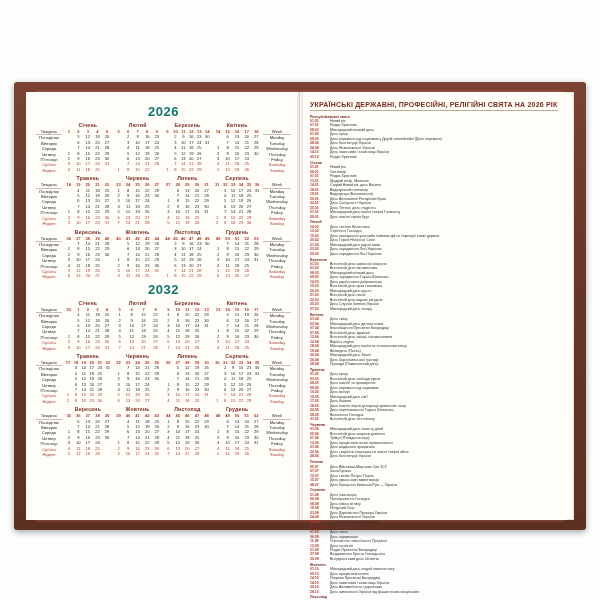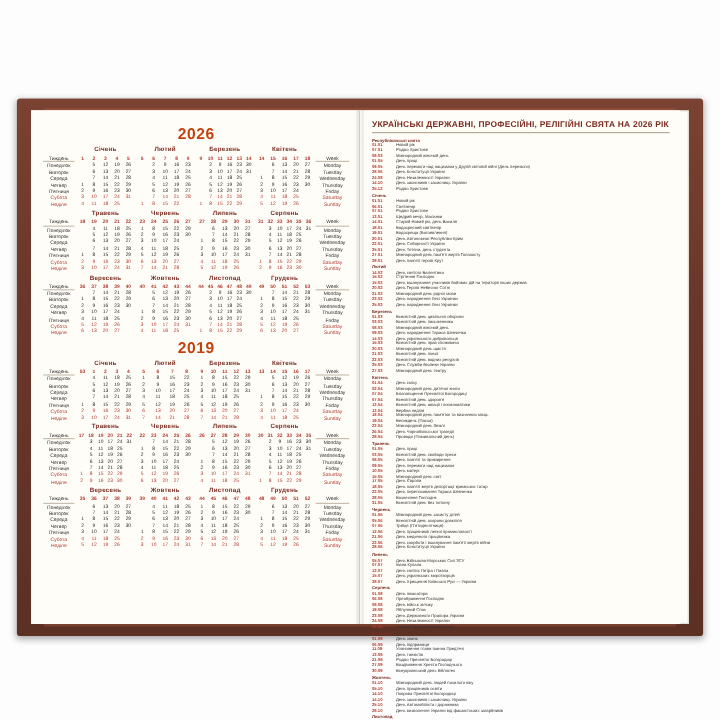--- a/index.html
+++ b/index.html
@@ -36,21 +36,21 @@
   .gutter{
     position:absolute;left:50%;top:0;width:6px;height:100%;
     transform:translateX(-3px);
     background:linear-gradient(90deg,rgba(0,0,0,.10),rgba(0,0,0,.02) 45%,rgba(0,0,0,.02) 55%,rgba(0,0,0,.10));
     pointer-events:none;
   }
 
   
   .cal-page{padding:10px 8px 6px 10px;box-sizing:border-box;height:100%;}
   .year-title{
-    color:#c2410c;font-weight:bold;font-size:13px;letter-spacing:.5px;
+    color:#0f766e;font-weight:bold;font-size:13px;letter-spacing:.5px;
     text-align:center;margin:2px 0 3px 0;
   }
   .year-block{margin-bottom:2px;}
   .qrow{display:flex;gap:2px;margin-bottom:2px;}
   .mcol{flex:1;min-width:0;}
   .mname{
     text-align:center;font-size:5.2px;font-weight:bold;color:#7b2d22;
     letter-spacing:.2px;margin-bottom:1px;
   }
   table.m{border-collapse:collapse;width:100%;table-layout:fixed;}
@@ -1062,21 +1062,21 @@
                     <td class="enlab we">Saturday</td>
                   </tr>
                   <tr>
                     <td class="enlab we">Sunday</td>
                   </tr>
                 </tbody>
               </table>
             </div>
           </div>
         </div>
-        <div class="year-title">2019</div>
+        <div class="year-title">2032</div>
         <div class="year-block">
           <div class="qrow">
             <div style="flex: 0 0 26px;">
               <div class="mname" style="visibility:hidden">.</div>
               <table class="m">
                 <tbody>
                   <tr class="mhead">
                     <td class="daylab">Тиждень</td>
                   </tr>
                   <tr>

